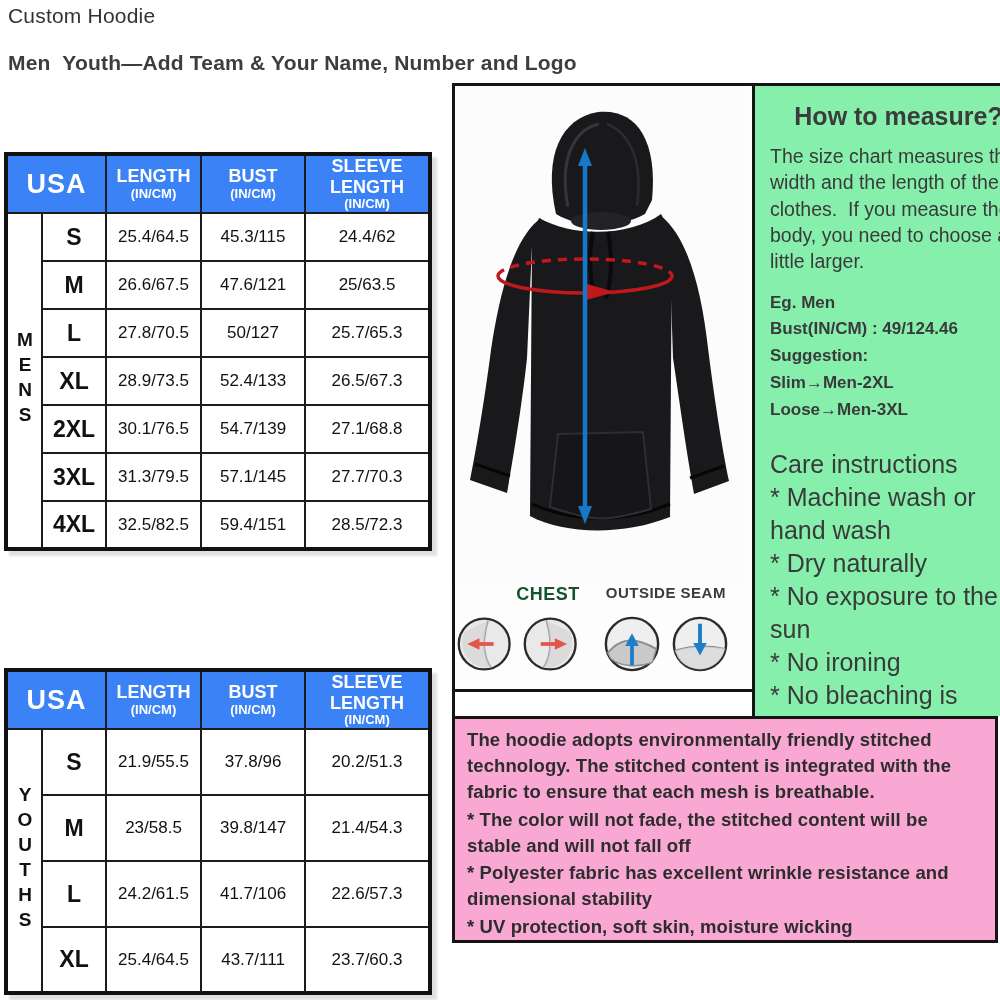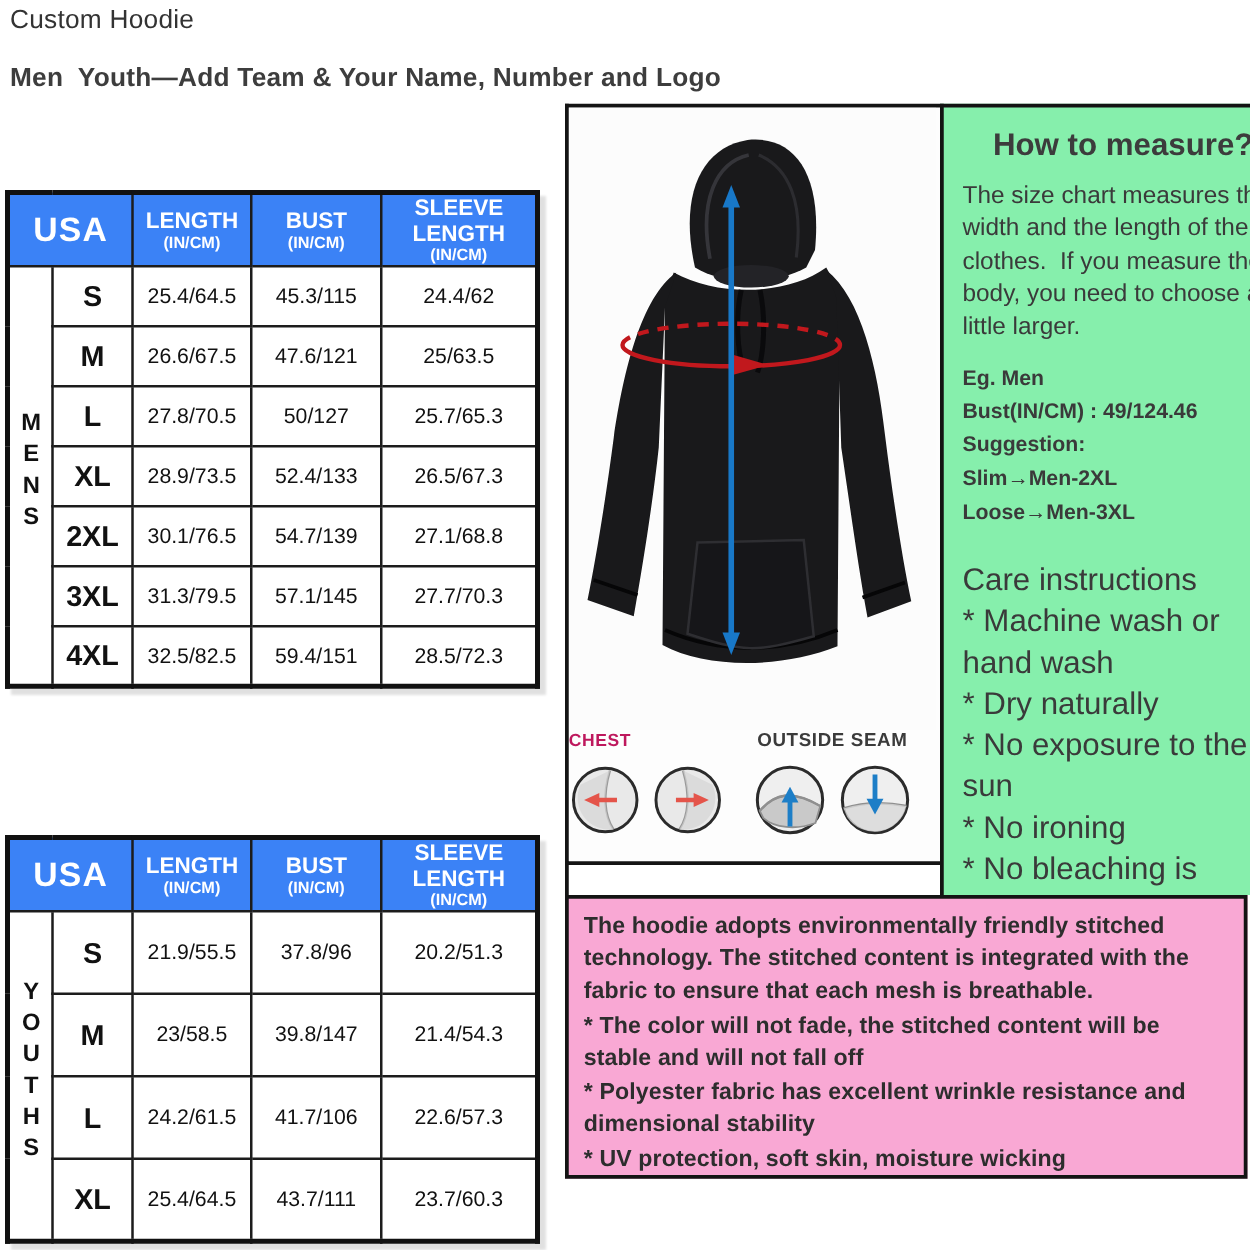--- a/index.html
+++ b/index.html
@@ -46,21 +46,21 @@
                   border:3px solid #141414; border-right:none; background:#fdfdfd; overflow:hidden; }
   .measure-text-panel { position:absolute; left:752px; top:83px; width:291px; height:633px;
                   border:3px solid #141414; border-bottom:none; background:#86efac; padding:10px 13px 0 15px; }
   .features-box { position:absolute; left:452px; top:716px; width:546px; height:227px;
                   border:3px solid #141414; background:#f9a8d4; padding:8px 10px 12px 12px; }
   .left-border-filler { position:absolute; left:452px; top:689px; width:3px; height:29px; background:#141414; }
 
   
   .hoodie-figure { display:block; width:294px; height:498px; }
   .measure-labels-row, .measure-icons-row { display:flex; width:100%; }
-  .measure-label-chest { width:42%; text-align:left; font-size:14px; font-weight:bold; color:#be185d; letter-spacing:.5px;}
+  .measure-label-chest { width:42%; text-align:right; font-size:18px; font-weight:bold; color:#14532d; letter-spacing:.5px;}
   .measure-label-seam { width:58%; text-align:center; font-size:15px; font-weight:bold; color:#3b3b3b; letter-spacing:.5px;}
   .measure-icons-row { margin-top:9px; }
   .icon-group { display:flex; justify-content:center; gap:8px; }
   .icon-group.chest { width:42%; }
   .icon-group.seam { width:58%; }
 
   
   .htm-heading { text-align:center; font-size:25px; font-weight:bold; color:#3c3c3c; margin:6px 0 12px 0; }
   .htm-body { font-size:19.5px; line-height:1.35; color:#3a3a3a; white-space:pre-wrap; }
   .htm-example { margin-top:15px; font-size:17px; font-weight:bold; color:#3a3a3a; line-height:1.58; }

